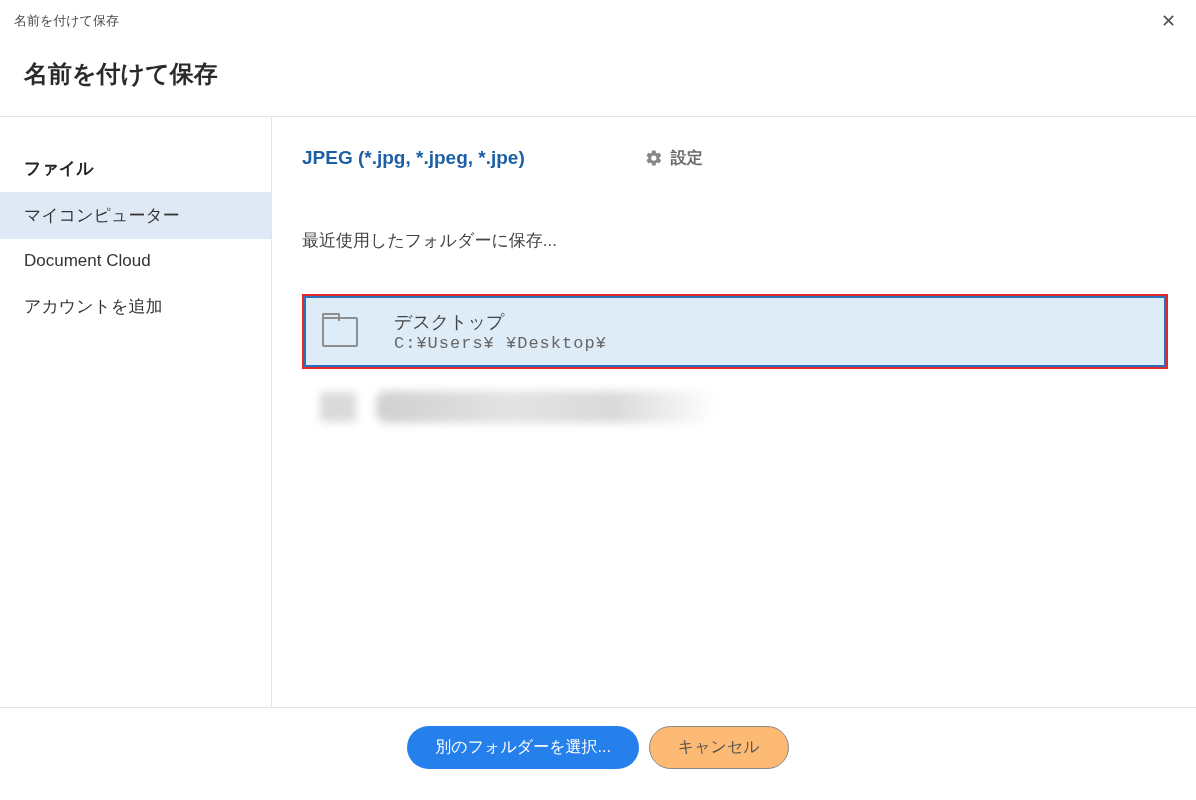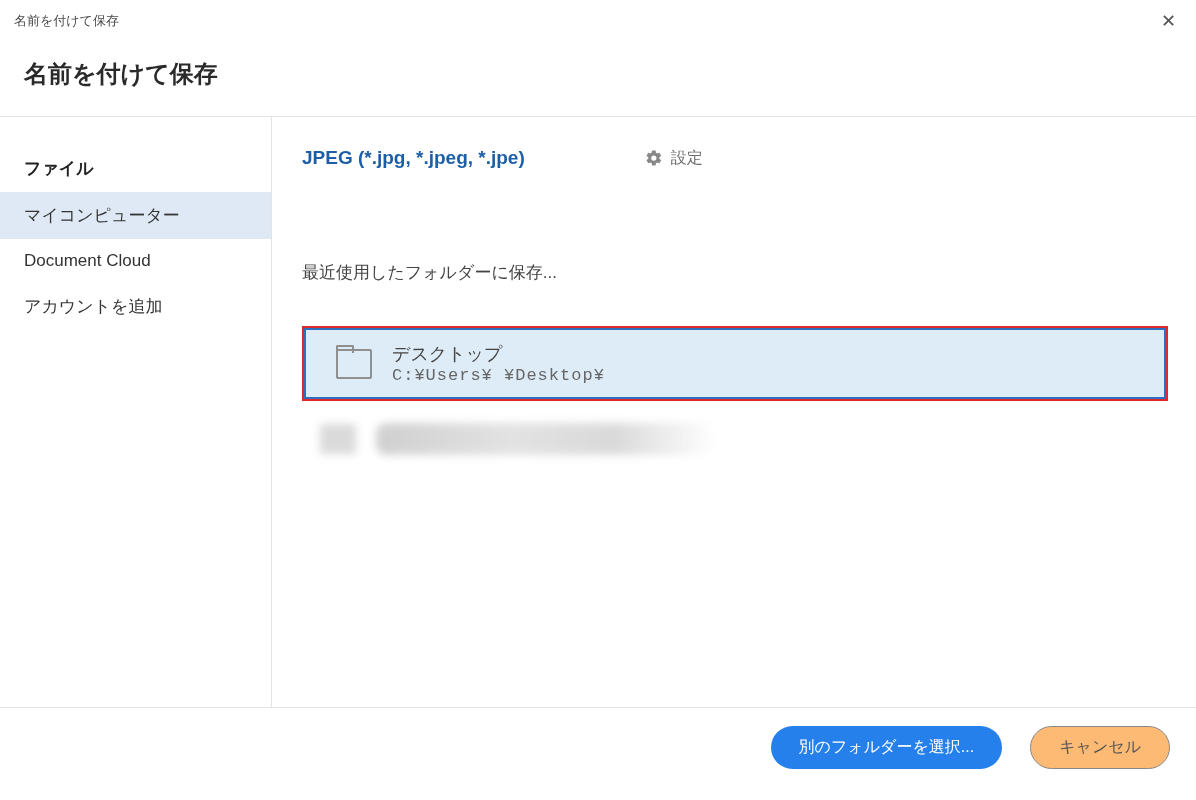--- a/index.html
+++ b/index.html
@@ -68,49 +68,50 @@
 }
 .format-label {
   font-size: 17px;
   color: #555;
   margin-bottom: 14px;
 }
 .format-row {
   display: flex;
   align-items: center;
   gap: 120px;
-  margin-bottom: 92px;
+  margin-bottom: 60px;
 }
 .format-value {
   color: #1d5fa7;
   font-size: 19px;
   font-weight: 600;
   cursor: pointer;
 }
 .settings-link {
   display: inline-flex;
   align-items: center;
   gap: 8px;
   color: #6b6b6b;
   font-size: 16px;
   cursor: pointer;
+  font-weight: bold;
 }
 .recent-label {
   font-size: 17px;
   color: #444;
   margin-bottom: 42px;
 }
 .folder-card {
   border: 2px solid #e22828;
   background: #deecf8;
   box-shadow: inset 0 0 0 2px #2b6fbd;
-  padding: 14px 32px;
-  display: flex;
-  align-items: center;
-  gap: 20px;
+  padding: 14px 18px;
+  display: flex;
+  align-items: center;
+  gap: 36px;
   margin-right: 18px;
   cursor: pointer;
 }
 .folder-icon {
   width: 36px;
   height: 30px;
   border: 2px solid #8f8f8f;
   border-radius: 2px;
   position: relative;
   background: transparent;
@@ -155,22 +156,22 @@
 .blur-text {
   width: 340px;
   height: 32px;
   background: linear-gradient(90deg, #aaa 0%, #ccc 40%, #bbb 70%, transparent 100%);
   border-radius: 10px;
 }
 .footer {
   border-top: 1px solid #e4e4e4;
   padding: 18px 26px;
   display: flex;
-  justify-content: flex-end;
-  gap: 28px;
+  justify-content: center;
+  gap: 10px;
 }
 .btn {
   border-radius: 999px;
   padding: 10px 28px;
   font-size: 16px;
   cursor: pointer;
   border: none;
 }
 .btn-primary {
   background: #2680eb;

